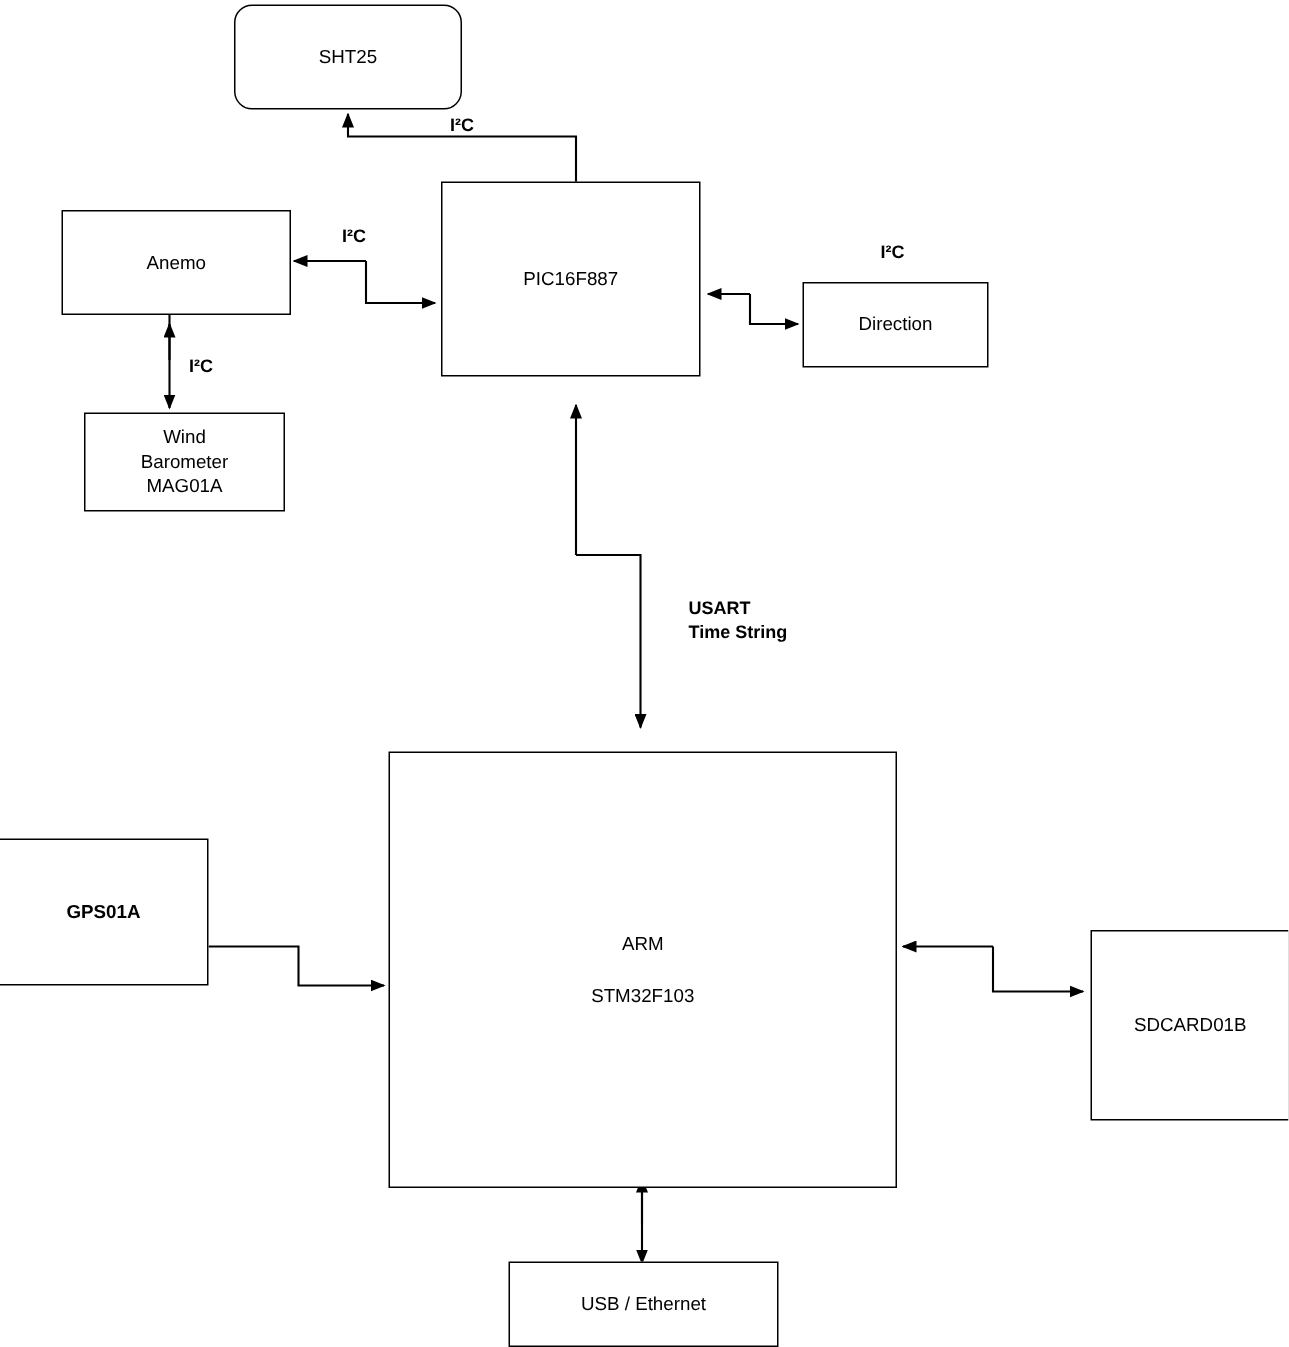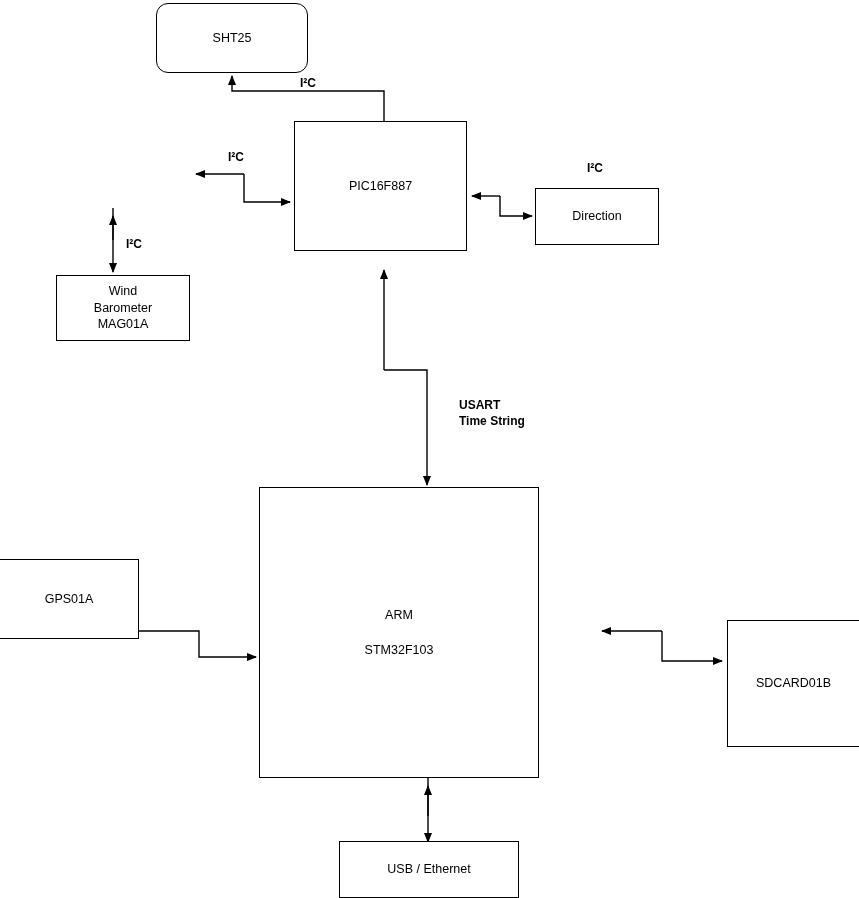--- a/index.html
+++ b/index.html
@@ -99,42 +99,45 @@
     <g>
       <path d="M428,816 L428,786" fill="none" stroke="#000000" stroke-width="1.4" marker-end="url(#arrow)"></path>
       <path d="M428,778 L428,842" fill="none" stroke="#000000" stroke-width="1.4" marker-end="url(#arrow)"></path>
     </g>
   </svg>
 
   <div class="node" style="left:156px; top:3px; width:152px; height:70px;border-radius:12px;">
     <span class="line">SHT25</span>
   </div>
 
+  <div class="node" style="left:41px; top:140px; width:153px; height:70px;">
+    <span class="line">Anemo</span>
+  </div>
 
   <div class="node" style="left:56px; top:275px; width:134px; height:66px;">
     <span class="line">Wind</span>
     <span class="line">Barometer</span>
     <span class="line">MAG01A</span>
   </div>
 
   <div class="node" style="left:294px; top:121px; width:173px; height:130px;">
     <span class="line">PIC16F887</span>
   </div>
 
   <div class="node" style="left:535px; top:188px; width:124px; height:57px;">
     <span class="line">Direction</span>
   </div>
 
-  <div class="node" style="left:259px; top:487px; width:280px; height:291px;">
+  <div class="node" style="left:259px; top:501px; width:339px; height:291px;">
     <span class="line">ARM</span>
     <span class="line" style="height:18px;"></span>
     <span class="line">STM32F103</span>
   </div>
 
-  <div class="node" style="left:-1px; top:559px; width:140px; height:80px;">
+  <div class="node" style="left:-1px; top:559px; width:140px; height:98px;font-weight:bold;">
     <span class="line">GPS01A</span>
   </div>
 
   <div class="node" style="left:727px; top:620px; width:133px; height:127px;">
     <span class="line">SDCARD01B</span>
   </div>
 
   <div class="node" style="left:339px; top:841px; width:180px; height:57px;">
     <span class="line">USB / Ethernet</span>
   </div>

